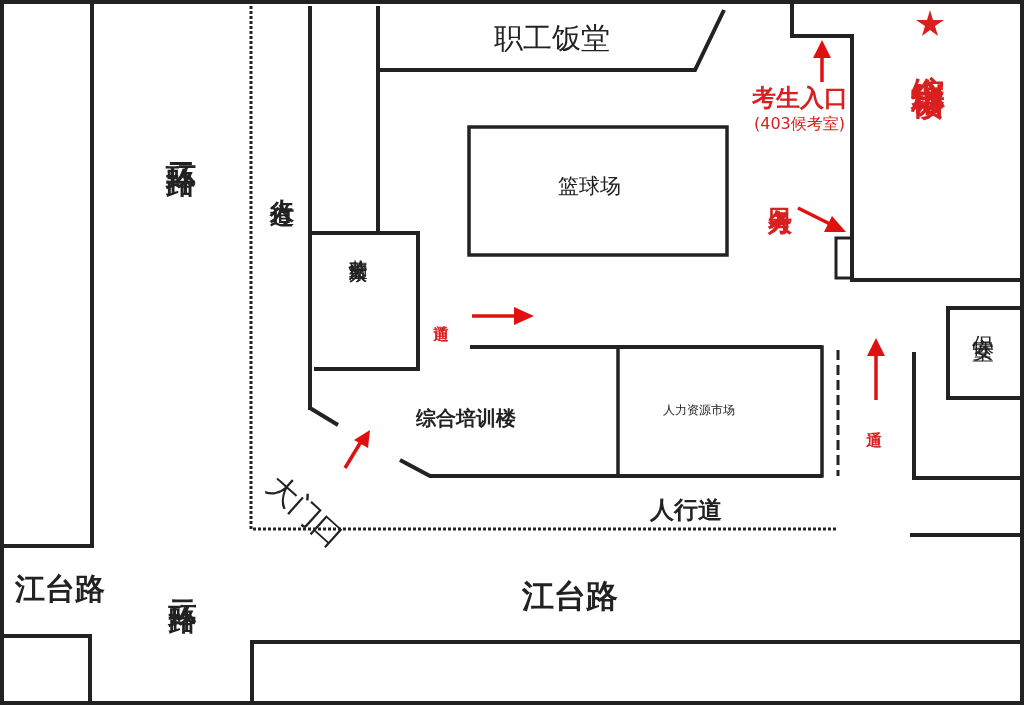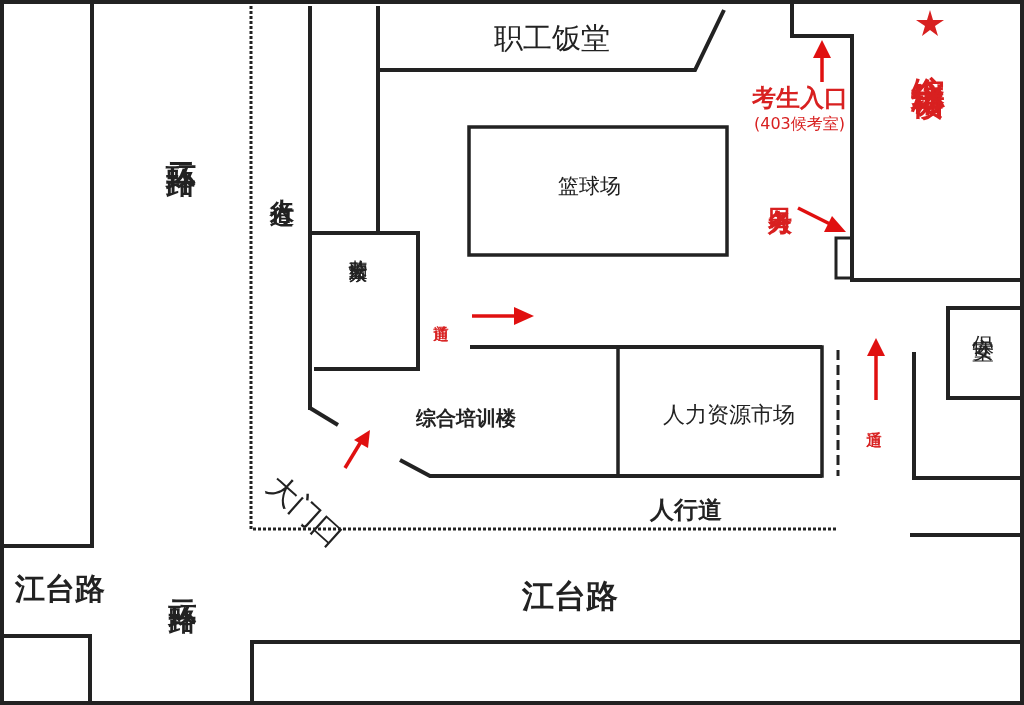--- a/index.html
+++ b/index.html
@@ -74,21 +74,21 @@
 <div class="lbl bold" style="left:15px;top:574px;font-size:30px;">江台路</div>
 <div class="lbl bold" style="left:522px;top:580px;font-size:32px;">江台路</div>
 
 <div class="lbl v bold" style="left:270px;top:180px;font-size:24px;">人行道</div>
 <div class="lbl bold" style="left:650px;top:498px;font-size:24px;">人行道</div>
 
 <div class="lbl" style="left:494px;top:24px;font-size:29px;">职工饭堂</div>
 <div class="lbl" style="left:558px;top:176px;font-size:21px;">篮球场</div>
 <div class="lbl v" style="left:349px;top:244px;font-size:19px;letter-spacing:1px;">劳动监察大厅</div>
 <div class="lbl bold" style="left:416px;top:408px;font-size:20px;">综合培训楼</div>
-<div class="lbl" style="left:663px;top:404px;font-size:22px;">人力资源市场</div>
+<div class="lbl" style="left:663px;top:404px;font-size:12px;">人力资源市场</div>
 <div class="lbl v" style="left:972px;top:318px;font-size:22px;">保安室</div>
 <div class="lbl v bold red" style="left:912px;top:48px;font-size:33px;letter-spacing:3px;">综合培训楼</div>
 
 <div class="lbl" style="left:282px;top:470px;font-size:30px;transform:rotate(42deg);transform-origin:left top;">大门口</div>
 <div class="lbl v red" style="left:433px;top:312px;font-size:16px;letter-spacing:1px;">前通道</div>
 <div class="lbl v red" style="left:866px;top:418px;font-size:16px;letter-spacing:1px;">后通道</div>
 <div class="lbl bold red" style="left:752px;top:86px;font-size:24px;">考生入口</div>
 <div class="lbl red" style="left:754px;top:116px;font-size:16px;">(403候考室)</div>
 <div class="lbl v bold red" style="left:768px;top:190px;font-size:24px;letter-spacing:0px;">考务入口</div>
 

